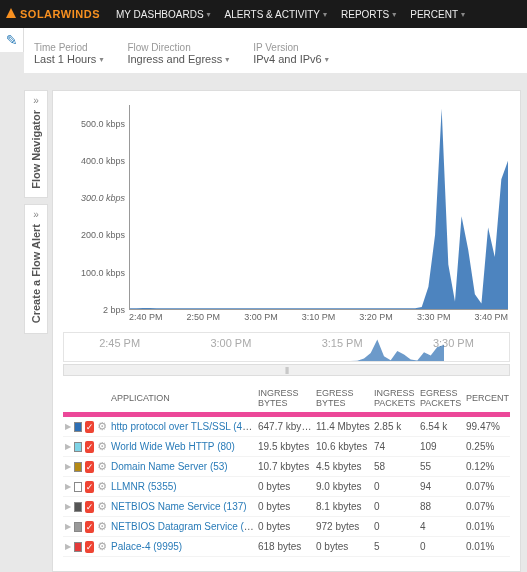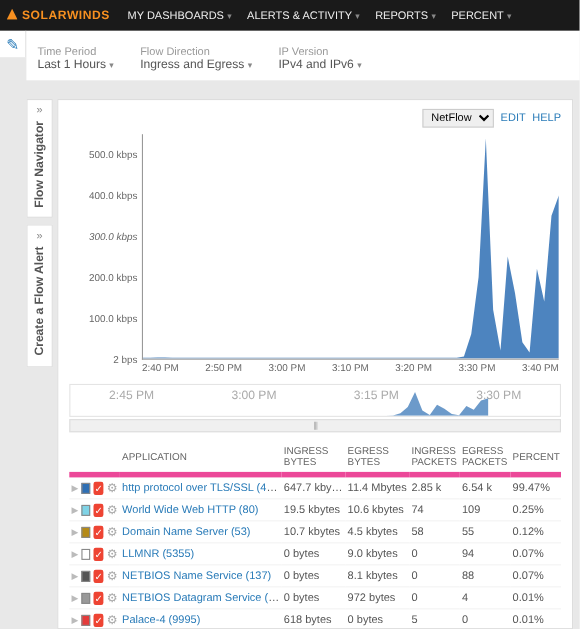--- a/index.html
+++ b/index.html
@@ -113,25 +113,20 @@
     <span class="vtext">Flow Navigator</span>
   </div>
   <div class="side-tab" style="height:130px">
     <span class="chev">»</span>
     <span class="vtext">Create a Flow Alert</span>
   </div>
 </div>
 
 <div class="panel">
   <div class="panel-head">
-    <div class="panel-head-right">
-      <select class="sel"><option>NetFlow</option></select>
-      <span class="lnk">EDIT</span>
-      <span class="lnk">HELP</span>
-    </div>
   </div>
 
   <div class="chart">
     <div class="y-axis" id="yaxis">
         <span class="y-tick" style="bottom: 0%;">2 bps</span>
         <span class="y-tick" style="bottom: 18.1818%;">100.0 kbps</span>
         <span class="y-tick" style="bottom: 36.3636%;">200.0 kbps</span>
         <span class="y-tick" style="bottom: 54.5455%; font-style: italic;">300.0 kbps</span>
         <span class="y-tick" style="bottom: 72.7273%;">400.0 kbps</span>
         <span class="y-tick" style="bottom: 90.9091%;">500.0 kbps</span>

